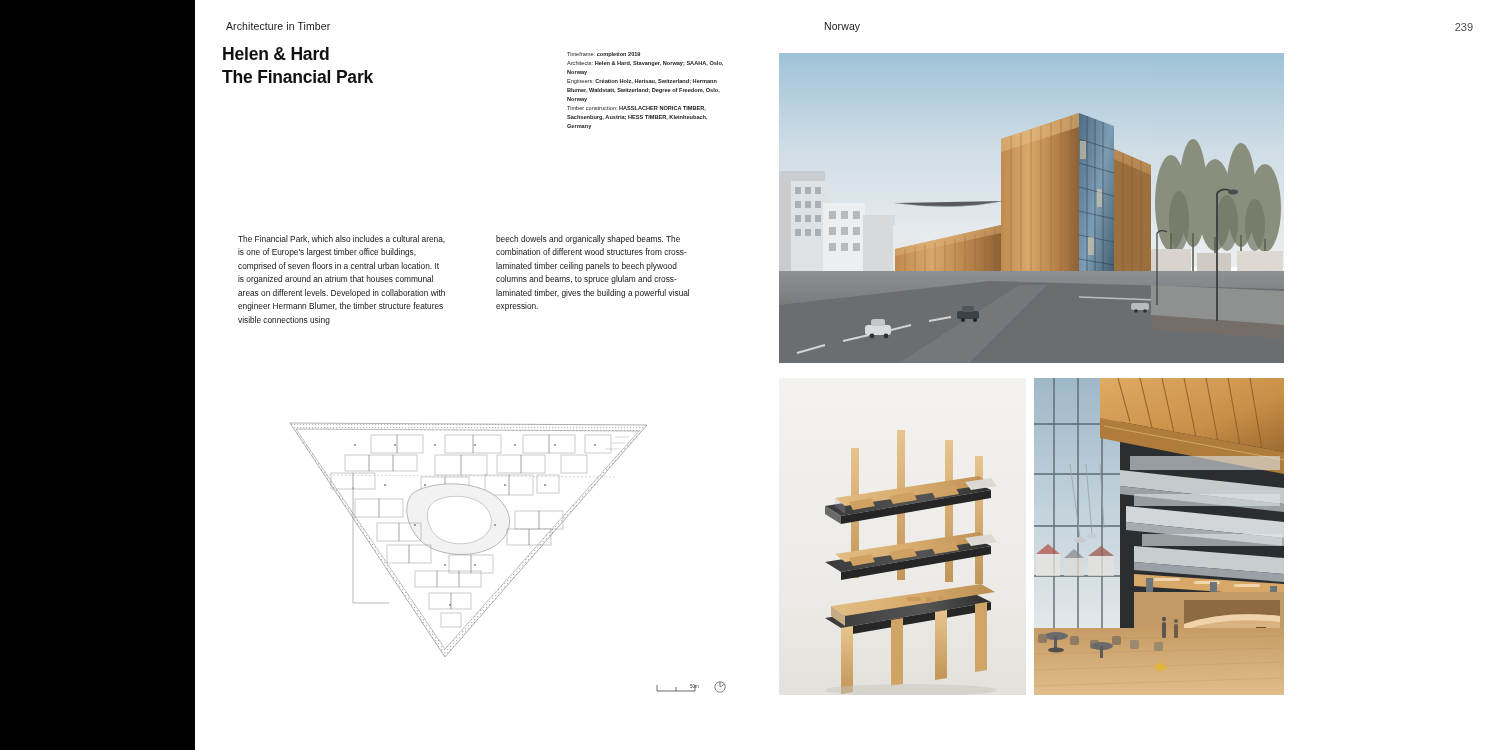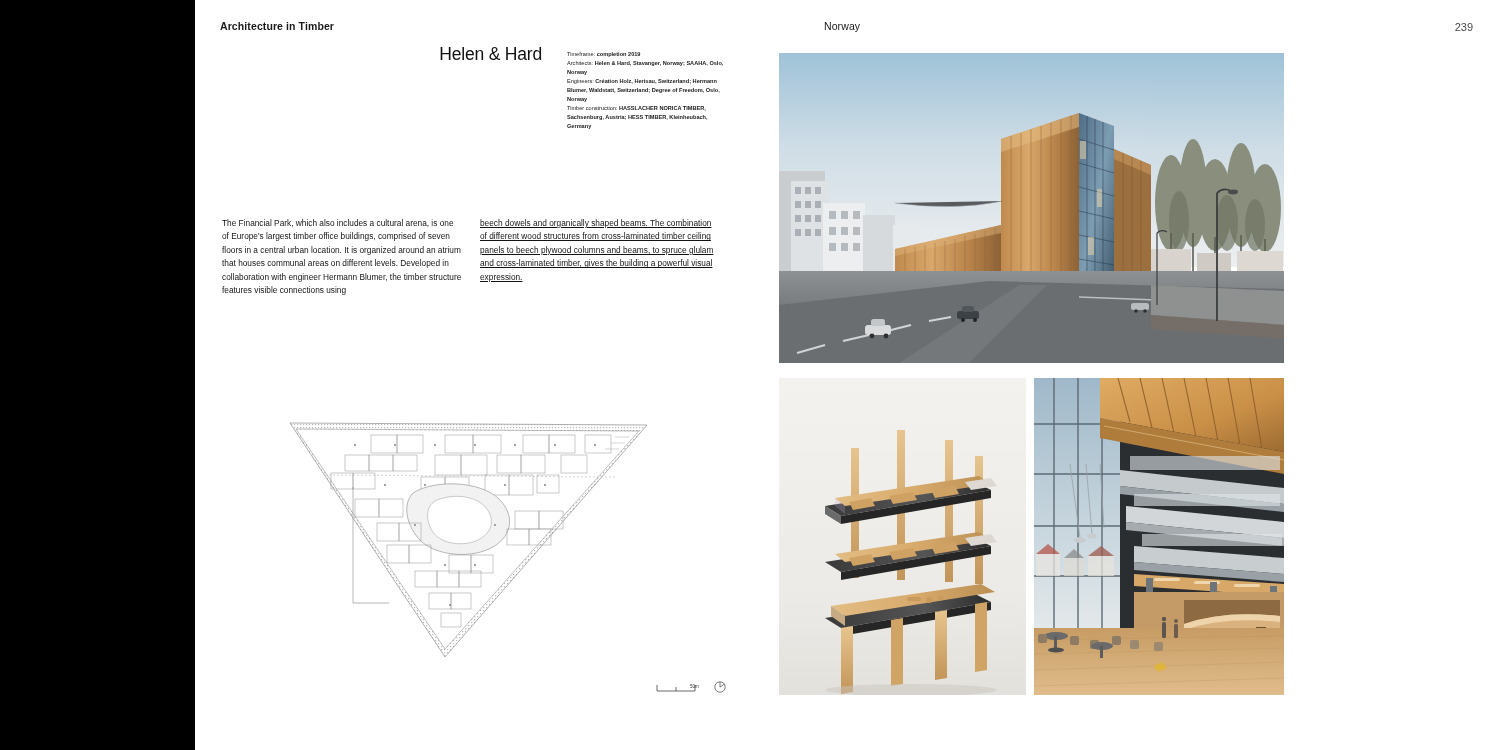--- a/index.html
+++ b/index.html
@@ -17,26 +17,25 @@
     position: absolute;
     left: 195px;
     top: 0;
     width: 1305px;
     height: 750px;
     background: #ffffff;
   }
   
   .running-head-left {
     position: absolute;
-    left: 25px;
+    left: 31px;
     top: 20px;
     font-size: 10.5px;
     color: #1a1a1a;
     letter-spacing: 0.1px;
-    font-weight: bold;
   }
   .running-head-right {
     position: absolute;
     left: 584px;
     top: 20px;
     font-size: 10.5px;
     color: #1a1a1a;
     letter-spacing: 0.1px;
     padding-left: 45px;
   }
@@ -49,25 +48,24 @@
   }
   
   .title-block {
     position: absolute;
     left: 27px;
     top: 43px;
     width: 320px;
   }
   .title-line {
     font-size: 17.5px;
-    font-weight: 400;
+    font-weight: 700;
     color: #111111;
     line-height: 1.33;
     letter-spacing: -0.2px;
-    text-align: right;
   }
   
   .credits {
     position: absolute;
     left: 372px;
     top: 50px;
     width: 166px;
     font-size: 5.6px;
     line-height: 1.62;
     color: #1a1a1a;
@@ -84,22 +82,22 @@
   
   .body-col {
     position: absolute;
     top: 217px;
     font-size: 8.3px;
     line-height: 1.62;
     color: #141414;
     width: 240px;
   }
   .body-col.c1 { left: 27px; }
-  .body-col.c2 { left: 285px; text-decoration: underline; }
-  .body-col p { margin: 0; }
+  .body-col.c2 { left: 285px; }
+  .body-col p { margin: 16px; }
   
   .plan-wrap {
     position: absolute;
     left: 90px;
     top: 415px;
     width: 370px;
     height: 250px;
   }
   .plan-wrap svg { display: block; }
   .scale-bar {
@@ -152,20 +150,21 @@
 <body>
 
 <div class="spread">
 
   <div class="running-head-left">Architecture in Timber</div>
   <div class="running-head-right">Norway</div>
   <div class="folio">239</div>
 
   <div class="title-block">
     <div class="title-line">Helen &amp; Hard</div>
+    <div class="title-line">The Financial Park</div>
   </div>
 
   <div class="credits">
     <div class="row">
       <span class="lbl">Timeframe:</span>
       <span class="val">completion 2019</span>
     </div>
     <div class="row">
       <span class="lbl">Architects:</span>
       <span class="val">Helen &amp; Hard, Stavanger, Norway; SAAHA, Oslo, Norway</span>

